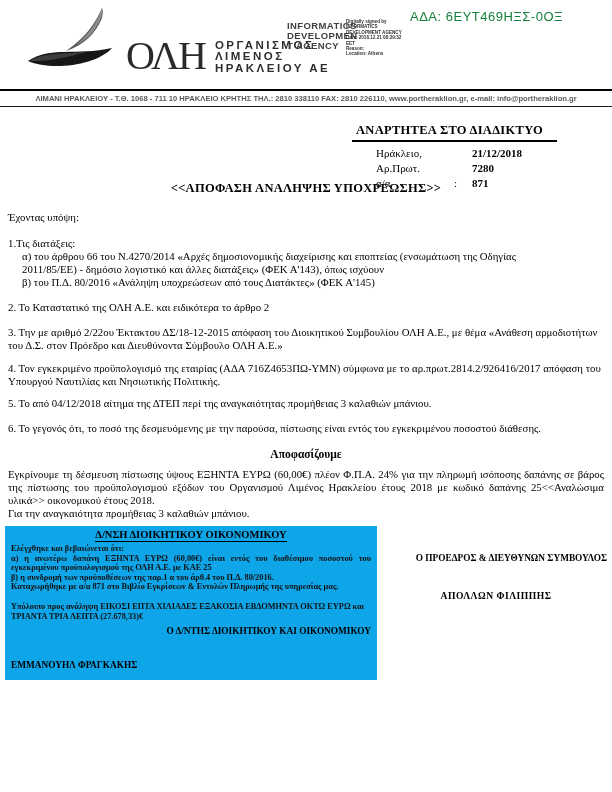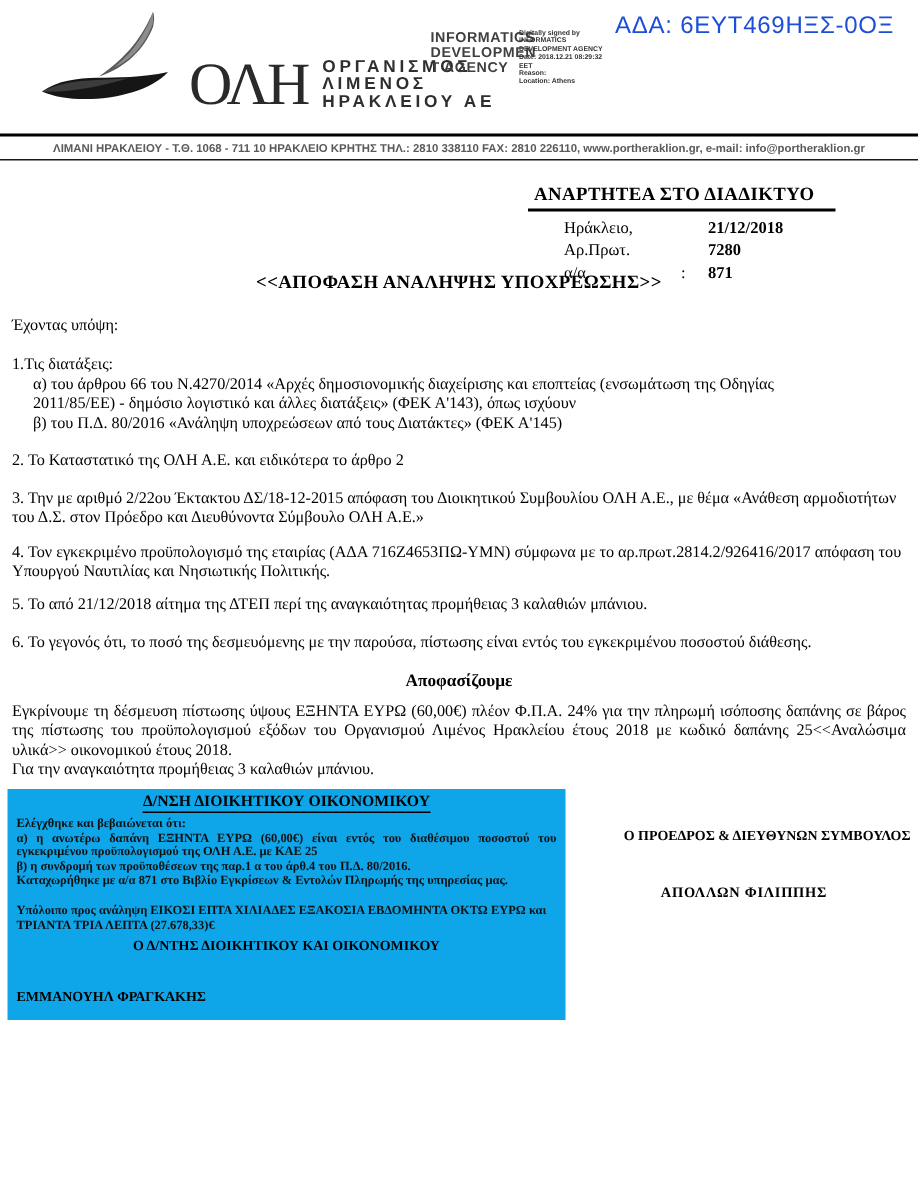--- a/index.html
+++ b/index.html
@@ -4,21 +4,21 @@
 <style>
   html,body { margin:0; padding:0; background:#ffffff; }
   .page {
     position:relative; width:612px; height:792px; margin:0 auto;
     background:#ffffff; overflow:hidden;
     font-family:"Liberation Serif", serif; color:#000;
   }
   
   .ada {
     position:absolute; top:9px; left:410px;
-    font-family:"Liberation Sans", sans-serif; font-size:16px; color:#1d4ed8;
+    font-family:"Liberation Sans", sans-serif; font-size:13px; color:#15803d;
     letter-spacing:0.5px; white-space:nowrap;
   }
   .logo-block { position:absolute; top:6px; left:26px; display:flex; align-items:flex-end; }
   .logo-svg { display:block; }
   .logo-oli {
     font-family:"Liberation Serif", serif; font-weight:normal; font-size:40px;
     color:#2a2a2a; line-height:40px; margin-left:-18px; letter-spacing:-2px;
   }
   .org-name {
     margin-left:10px; margin-bottom:2px;
@@ -68,21 +68,21 @@
     position:absolute; top:526px; left:5px; width:372px; height:154px;
     background:#0ea5e9; box-sizing:border-box; padding:3px 6px 0 6px;
   }
   .finance-heading {
     text-align:center; font-weight:bold; font-size:10.5px; margin-bottom:4px;
   }
   .finance-heading span { border-bottom:1.5px solid #000; padding-bottom:1px; }
   .finance-line { font-size:8.3px; line-height:9.6px; font-weight:bold; color:#111; }
   .finance-line.justify { text-align:justify; }
   .balance { margin-top:10px; }
-  .fin-dir-title { text-align:center; font-weight:bold; font-size:9.3px; margin-top:5px; }
+  .fin-dir-title { text-align:right; font-weight:bold; font-size:9.3px; margin-top:5px; }
   .fin-dir-name { text-align:left; font-weight:bold; font-size:9.3px; margin-top:24px; }
   
   .chairman { position:absolute; top:553px; left:385px; width:222px; text-align:center; }
   .chairman-title { font-weight:bold; font-size:9.3px;text-align:right; }
   .chairman-name { font-weight:bold; font-size:9.6px; margin-top:27px; letter-spacing:0.5px; }
 </style>
 </head>
 <body>
 
 <div class="page">
@@ -144,21 +144,21 @@
 
   <div class="doc-title">&lt;&lt;ΑΠΟΦΑΣΗ ΑΝΑΛΗΨΗΣ ΥΠΟΧΡΕΩΣΗΣ&gt;&gt;</div>
 
   <div class="para" style="top:211px">Έχοντας υπόψη:</div>
   <div class="para" style="top:237px">1.Τις διατάξεις:</div>
   <div class="para indent" style="top:250px">α) του άρθρου 66 του Ν.4270/2014 «Αρχές δημοσιονομικής διαχείρισης και εποπτείας (ενσωμάτωση της Οδηγίας 2011/85/ΕΕ) - δημόσιο λογιστικό και άλλες διατάξεις» (ΦΕΚ Α'143), όπως ισχύουν</div>
   <div class="para indent" style="top:276px">β) του Π.Δ. 80/2016 «Ανάληψη υποχρεώσεων από τους Διατάκτες» (ΦΕΚ Α'145)</div>
   <div class="para" style="top:301px">2. Το Καταστατικό της ΟΛΗ Α.Ε. και ειδικότερα το άρθρο 2</div>
   <div class="para" style="top:326px">3. Την με αριθμό 2/22ου Έκτακτου ΔΣ/18-12-2015 απόφαση του Διοικητικού Συμβουλίου ΟΛΗ Α.Ε., με θέμα «Ανάθεση αρμοδιοτήτων του Δ.Σ. στον Πρόεδρο και Διευθύνοντα Σύμβουλο ΟΛΗ Α.Ε.»</div>
   <div class="para" style="top:362px">4. Τον εγκεκριμένο προϋπολογισμό της εταιρίας (ΑΔΑ 716Ζ4653ΠΩ-ΥΜΝ) σύμφωνα με  το  αρ.πρωτ.2814.2/926416/2017 απόφαση του  Υπουργού Ναυτιλίας και Νησιωτικής Πολιτικής.</div>
-  <div class="para" style="top:397px">5. Το από 21/12/2018 αίτημα της ΔΤΕΠ περί της αναγκαιότητας προμήθειας 3 καλαθιών μπάνιου.</div>
+  <div class="para" style="top:397px">5. Το από 04/12/2018 αίτημα της ΔΤΕΠ περί της αναγκαιότητας προμήθειας 3 καλαθιών μπάνιου.</div>
   <div class="para" style="top:422px">6. Το γεγονός ότι, το ποσό της δεσμευόμενης με την παρούσα, πίστωσης είναι εντός του εγκεκριμένου ποσοστού διάθεσης.</div>
 
   <div class="center-bold" style="top:448px">Αποφασίζουμε</div>
   <div class="para justify" style="top:468px">Εγκρίνουμε τη δέσμευση πίστωσης ύψους ΕΞΗΝΤΑ  ΕΥΡΩ (60,00€)  πλέον Φ.Π.Α. 24% για την πληρωμή ισόποσης δαπάνης σε βάρος της πίστωσης του προϋπολογισμού εξόδων του Οργανισμού Λιμένος Ηρακλείου έτους 2018 με κωδικό δαπάνης 25&lt;&lt;Αναλώσιμα υλικά&gt;&gt; οικονομικού έτους 2018.</div>
   <div class="para" style="top:507px">Για την αναγκαιότητα προμήθειας 3 καλαθιών μπάνιου.</div>
 
   <div class="finance-box">
     <div class="finance-heading">
       <span>Δ/ΝΣΗ ΔΙΟΙΚΗΤΙΚΟΥ ΟΙΚΟΝΟΜΙΚΟΥ</span>
     </div>

